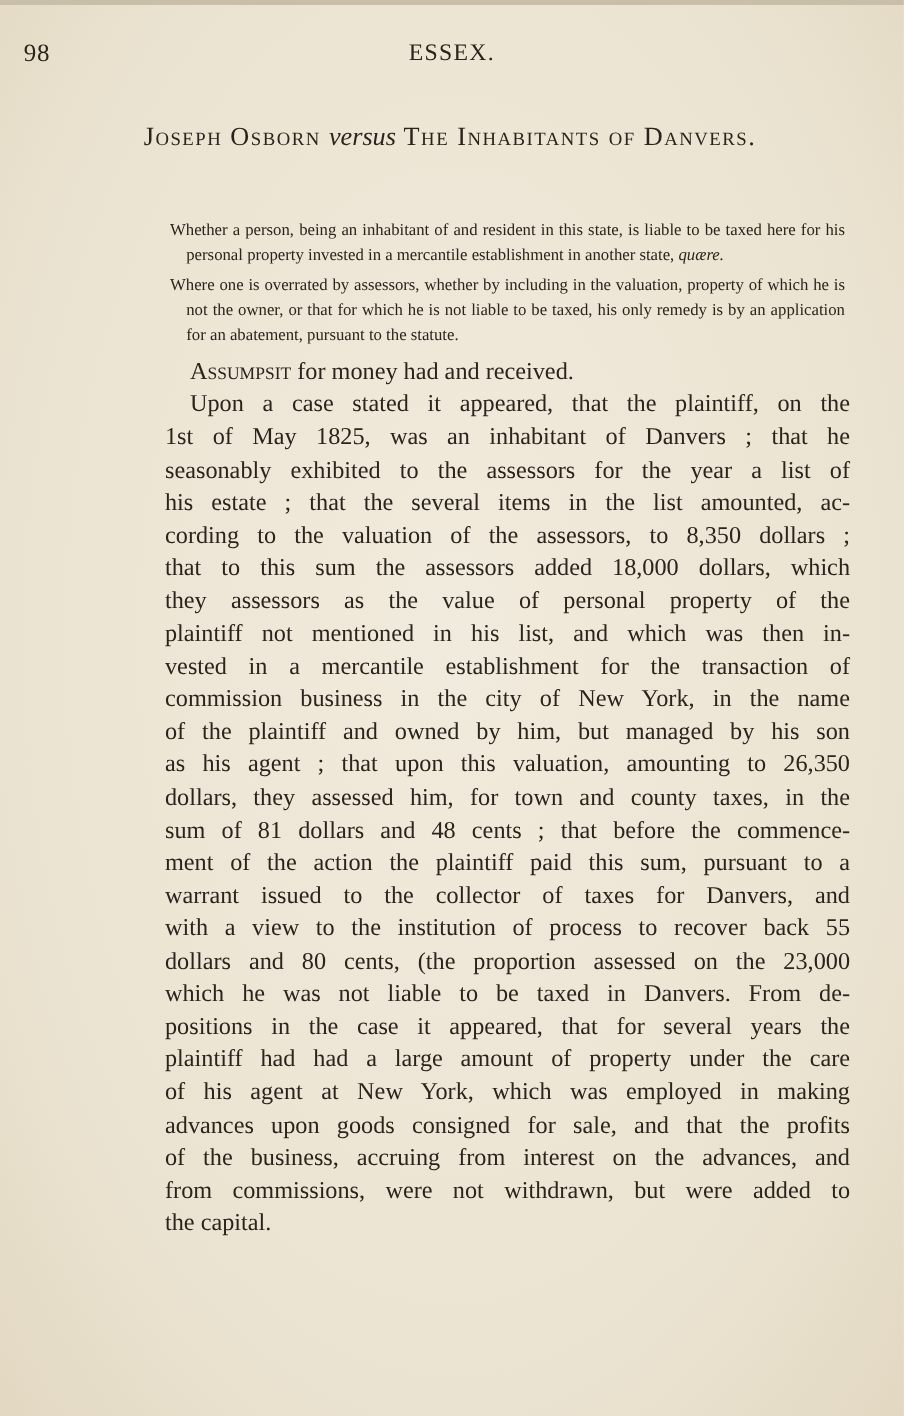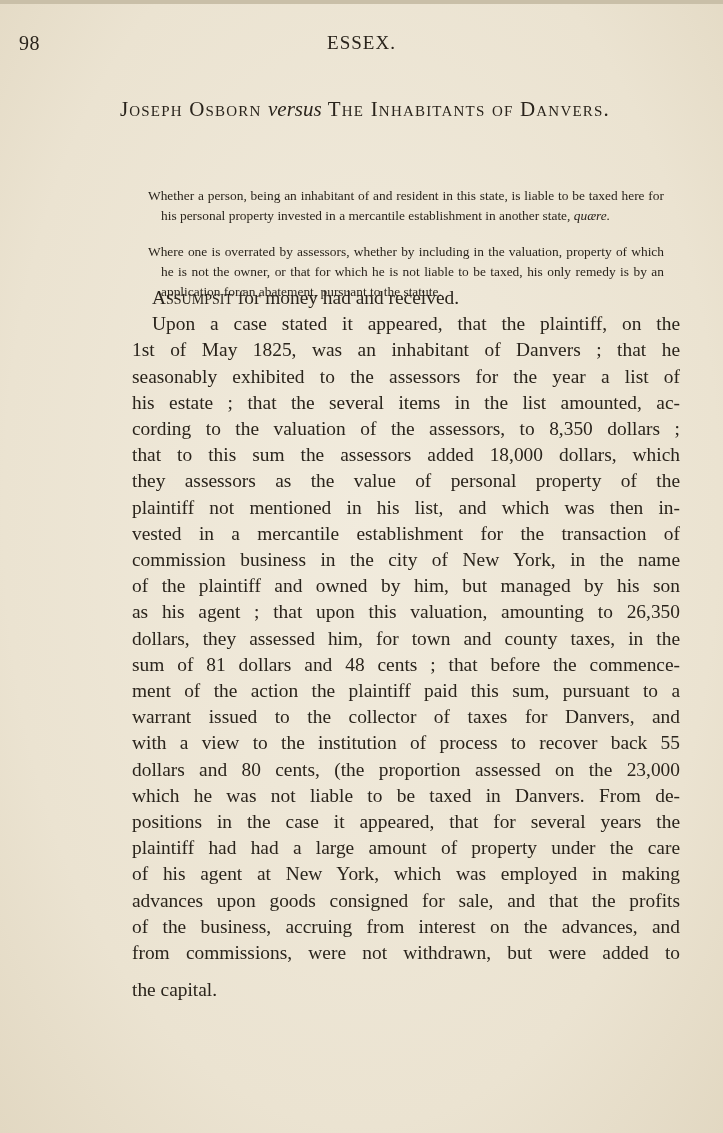--- a/index.html
+++ b/index.html
@@ -8,32 +8,32 @@
     background:#ede6d6;
     background-image: radial-gradient(ellipse at 50% 45%, #f1ebdd 0%, #ebe3d1 70%, #e2d8c2 100%);
     font-family:"Liberation Serif","DejaVu Serif",serif;
     color:#2a241c;
     position:relative;
   }
   .topedge { position:absolute; left:0; top:0; width:723px; height:4px; background:#c9bfa8; }
   .page-number { position:absolute; left:19px; top:32px; font-size:20px; letter-spacing:0.5px; }
   .running-head { position:absolute; left:0; width:723px; top:32px; text-align:center; font-size:19px; letter-spacing:1px; }
   .case-title {
-    position:absolute; left:110px; width:500px; top:94px; text-align:right;
+    position:absolute; left:110px; width:500px; top:94px; text-align:center;
     font-size:21px; line-height:30px; font-variant:small-caps; letter-spacing:1.2px;
   }
   .case-title .versus { font-style:italic; font-variant:normal; letter-spacing:0; }
   .headnotes { position:absolute; left:132px; width:548px; top:170px; font-size:13.4px; line-height:20px; }
-  .headnote { text-indent:-13px; padding-left:13px; text-align:justify; margin:16px; }
+  .headnote { text-indent:-13px; padding-left:13px; text-align:justify; margin:4px; }
   .headnote .quaere { font-style:italic; }
   .body-text { position:absolute; left:132px; width:548px; top:285px; font-size:19.4px; line-height:26.2px; }
   .para { margin:0; text-indent:0; text-align:justify; }
   .para .first { font-variant:small-caps; }
   .line { display:block; text-align:justify; text-align-last:justify; white-space:nowrap; }
-  .line.last { text-align-last:left;margin-top:11px; }
+  .line.last { text-align-last:left; }
 </style>
 </head>
 <body>
 
 <div class="topedge"></div>
 
 <div class="page-number">98</div>
 <div class="running-head">ESSEX.</div>
 
 <div class="case-title">

